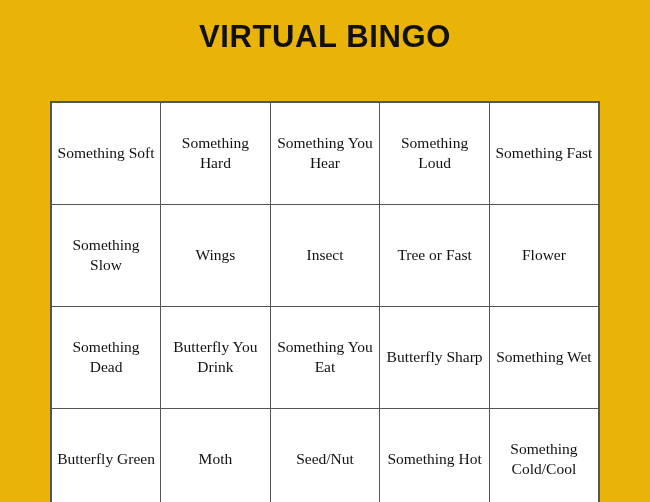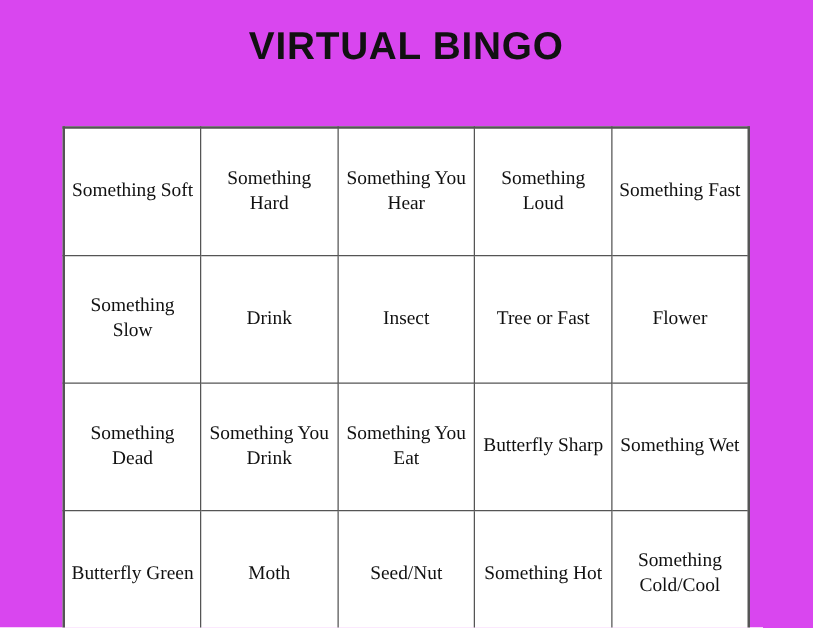--- a/index.html
+++ b/index.html
@@ -10,21 +10,21 @@
     width: 650px;
     height: 502px;
     background: #ffffff;
     font-family: "Liberation Serif", serif;
     overflow: hidden;
   }
   .page {
     position: relative;
     width: 650px;
     height: 502px;
-    background: #d946ef;
+    background: #eab308;
     box-sizing: border-box;
   }
   .card-title {
     position: absolute;
     top: 18px;
     left: 0;
     width: 650px;
     text-align: center;
     font-family: "Liberation Sans", sans-serif;
     font-weight: bold;
@@ -95,38 +95,38 @@
           </td>
           <td>
             <span class="cell-text">Something Fast</span>
           </td>
         </tr>
         <tr>
           <td>
             <span class="cell-text">Something Slow</span>
           </td>
           <td>
-            <span class="cell-text">Drink</span>
+            <span class="cell-text">Wings</span>
           </td>
           <td>
             <span class="cell-text">Insect</span>
           </td>
           <td>
             <span class="cell-text">Tree or Fast</span>
           </td>
           <td>
             <span class="cell-text">Flower</span>
           </td>
         </tr>
         <tr>
           <td>
             <span class="cell-text">Something Dead</span>
           </td>
           <td>
-            <span class="cell-text">Something You Drink</span>
+            <span class="cell-text">Butterfly You Drink</span>
           </td>
           <td>
             <span class="cell-text">Something You Eat</span>
           </td>
           <td>
             <span class="cell-text">Butterfly Sharp</span>
           </td>
           <td>
             <span class="cell-text">Something Wet</span>
           </td>

